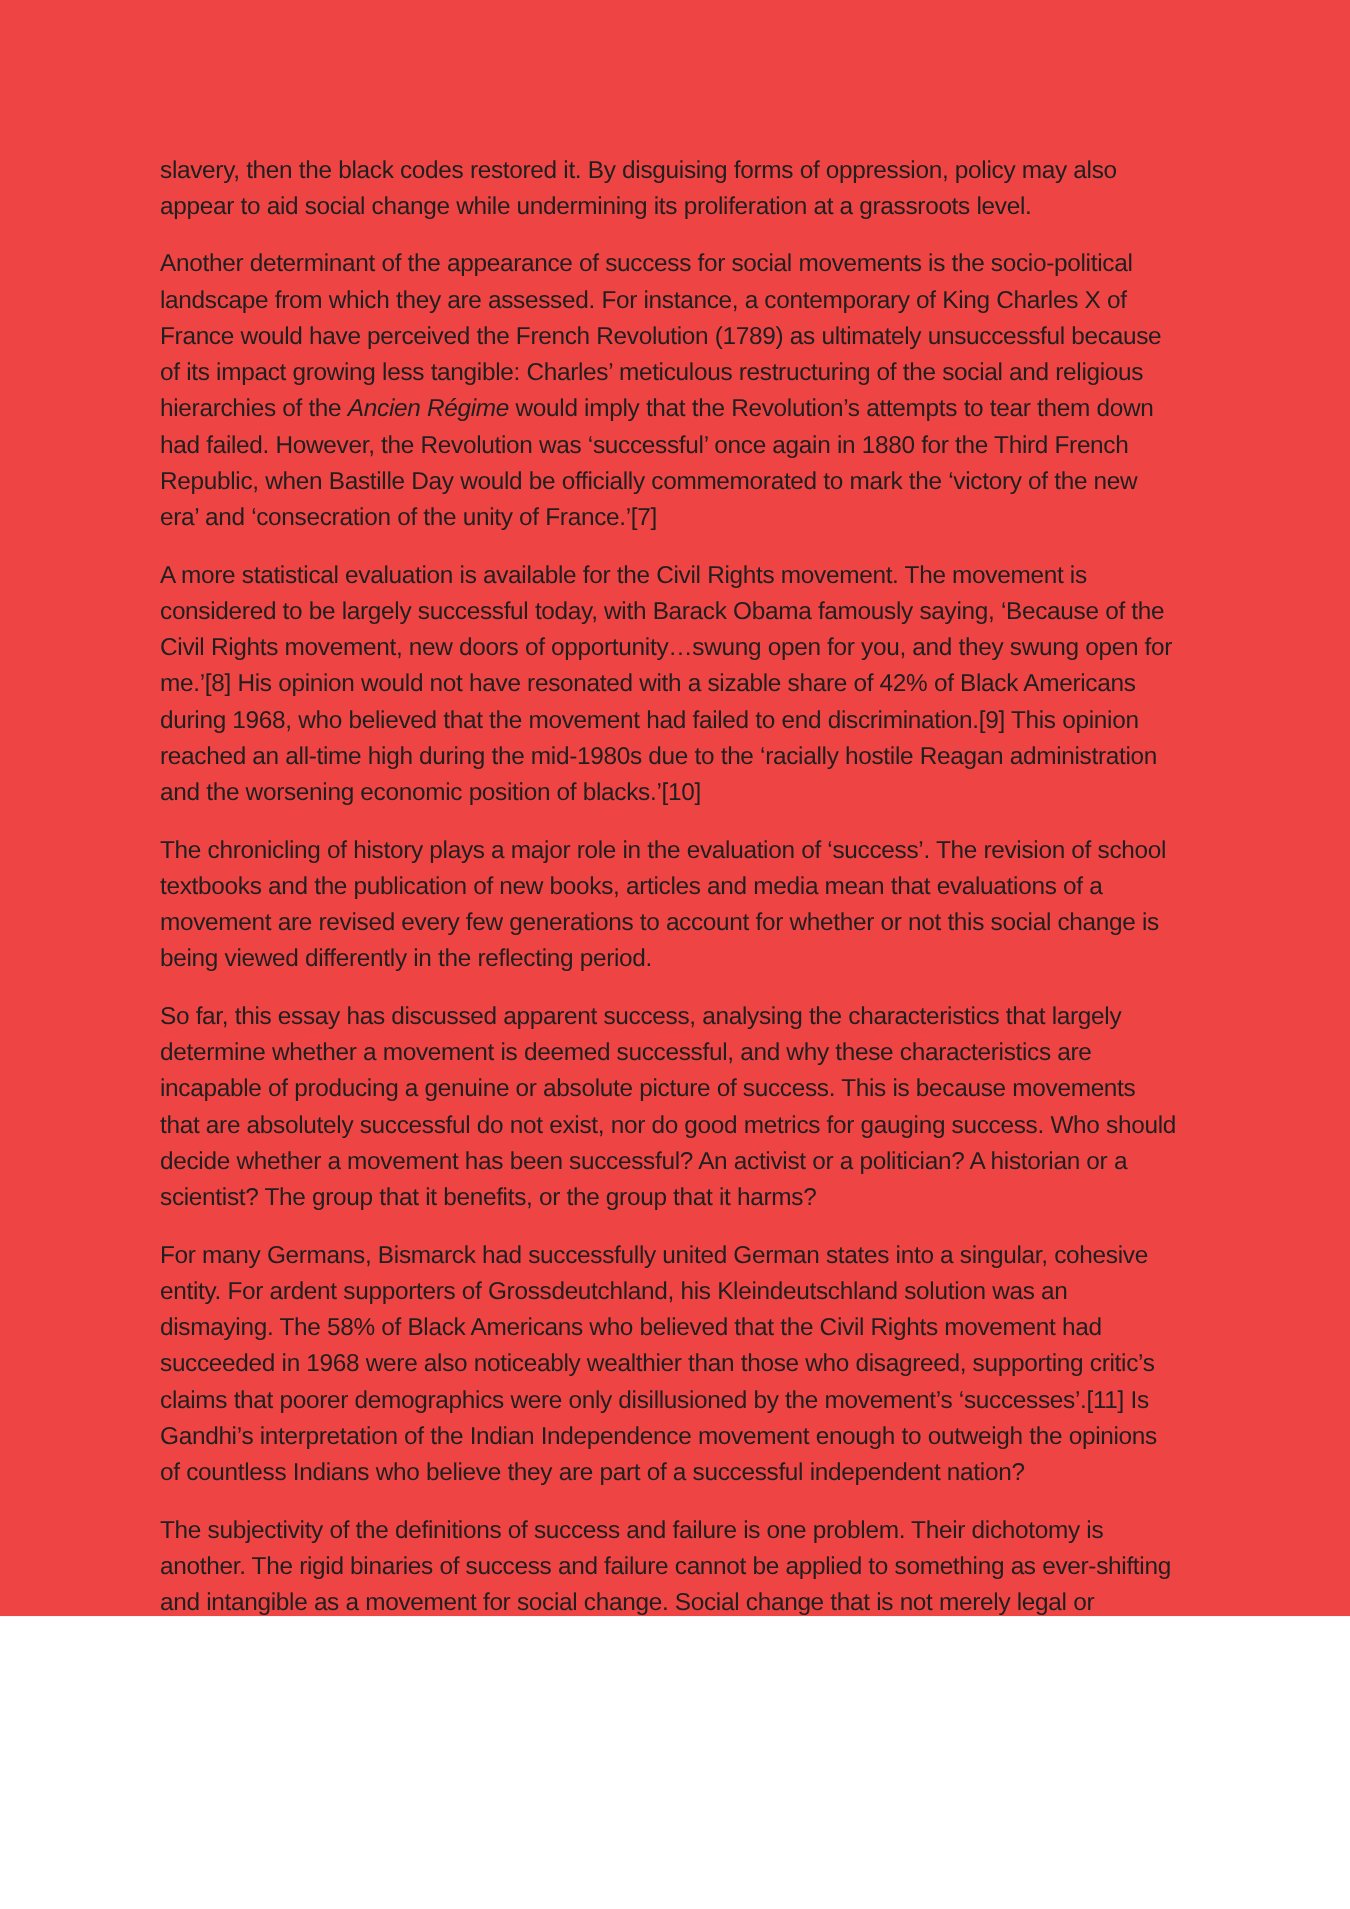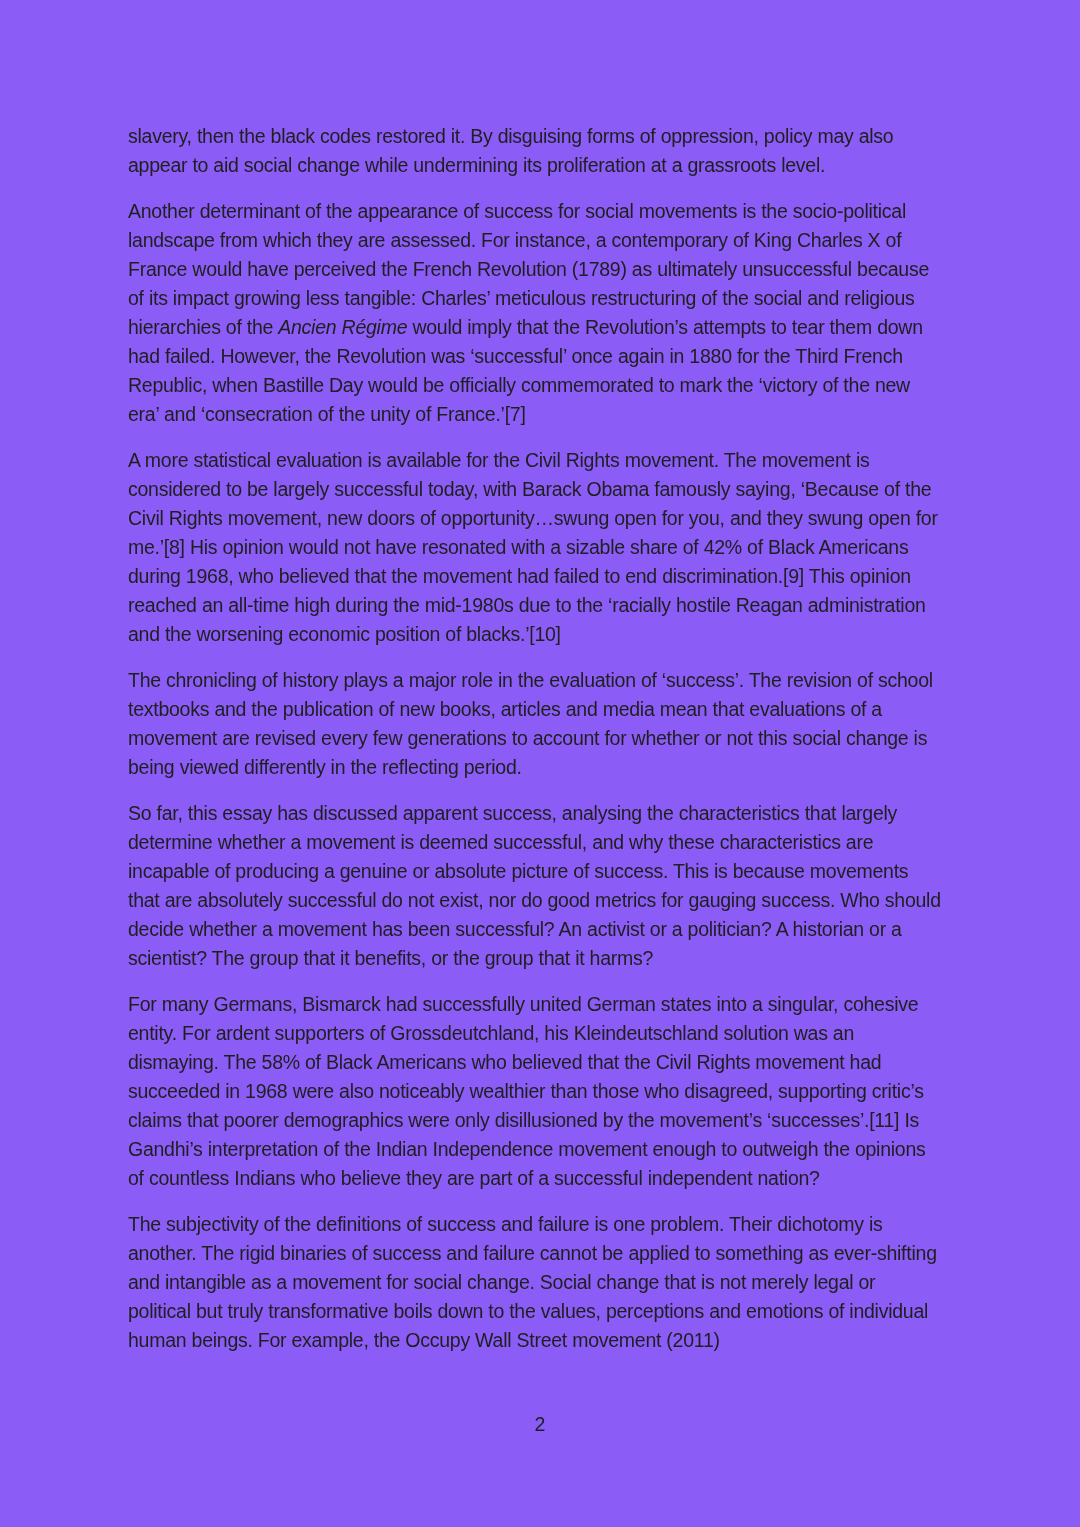--- a/index.html
+++ b/index.html
@@ -3,22 +3,22 @@
 <meta charset="utf-8">
 <style>
   html, body {
     margin: 0;
     padding: 0;
     background: #ffffff;
   }
   .page {
     position: relative;
     width: 1080px;
-    height: 1527px;
-    background: #8b5cf6;
+    height: 1293px;
+    background: #ef4444;
     font-family: "Liberation Sans", sans-serif;
     color: #1f1f1f;
     overflow: hidden;
   }
   .content {
     position: absolute;
     left: 128px;
     top: 122px;
     width: 814px;
     font-size: 19.5px;

